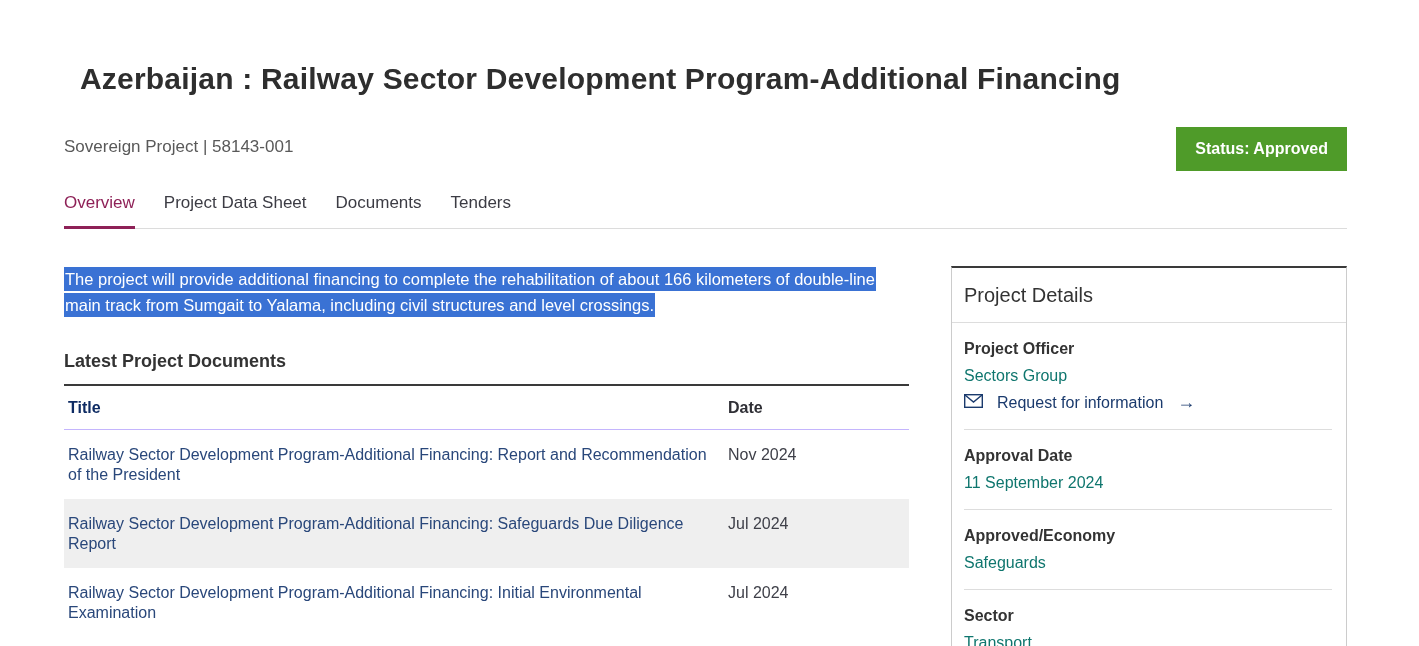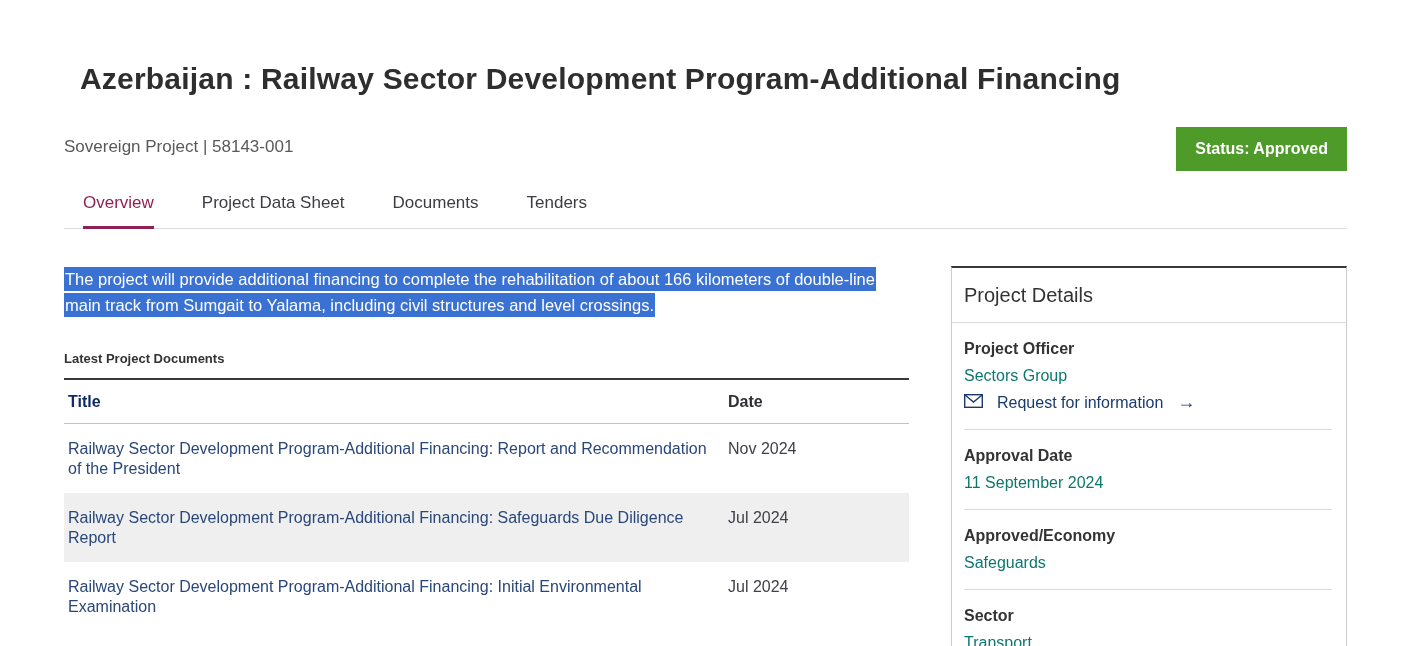--- a/index.html
+++ b/index.html
@@ -48,21 +48,20 @@
     border-bottom: 1px solid #dcdcdc;
   }
   .tab {
     font-size: 17px;
     color: #3c3c44;
     padding-bottom: 13px;
     border-bottom: 3px solid transparent;
     margin-bottom: -1px;
     cursor: pointer;
     white-space: nowrap;
-    margin-left: 19px;
   }
   .tab.active { color: #8e2157; border-bottom-color: #8e2157; }
   
   .main-row {
     display: flex;
     gap: 42px;
     margin-top: 37px;
     flex: 1;
     align-items: stretch;
     min-height: 0;
@@ -78,21 +77,21 @@
   .selection {
     background: #3a72d4;
     color: #ffffff;
     padding: 3px 1px;
     -webkit-box-decoration-break: clone;
     box-decoration-break: clone;
   }
   
   .docs-heading {
     margin: 33px 0 0 0;
-    font-size: 13px;
+    font-size: 18px;
     font-weight: 600;
     color: #333;
     padding-bottom: 12px;
     border-bottom: 2px solid #3a3a3a;
   }
   table.docs {
     width: 100%;
     border-collapse: collapse;
     font-size: 16px;
   }

